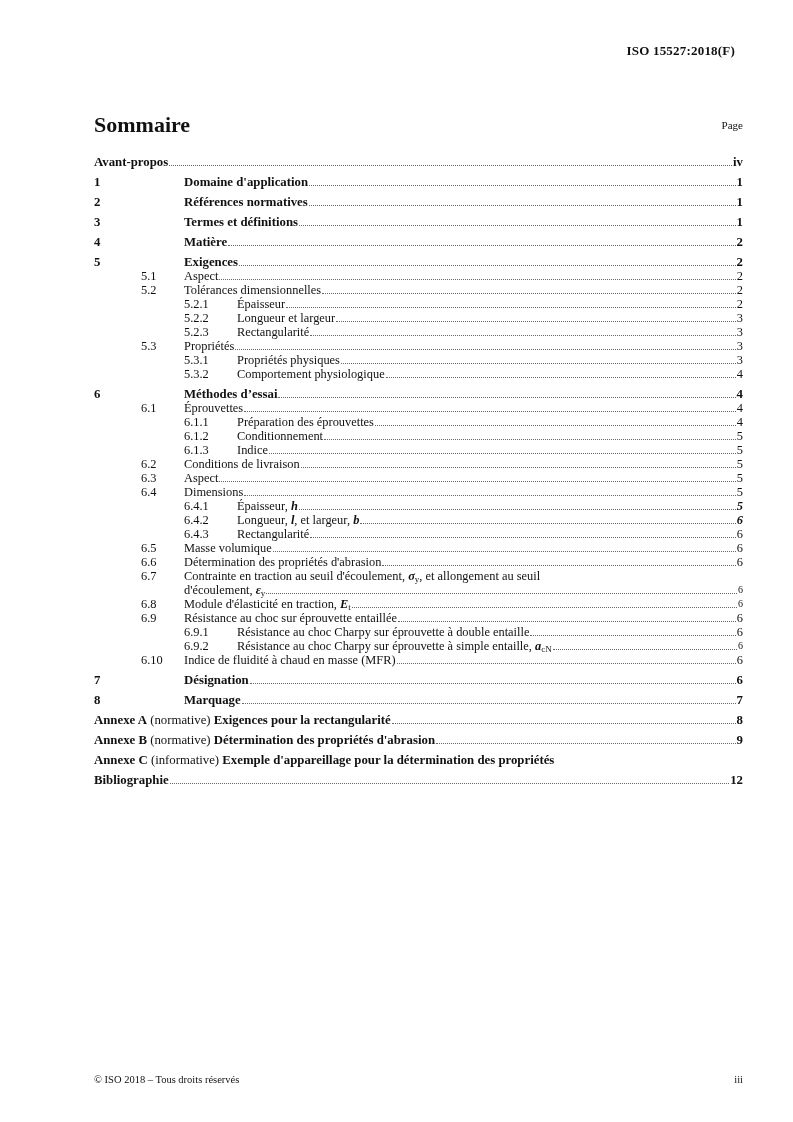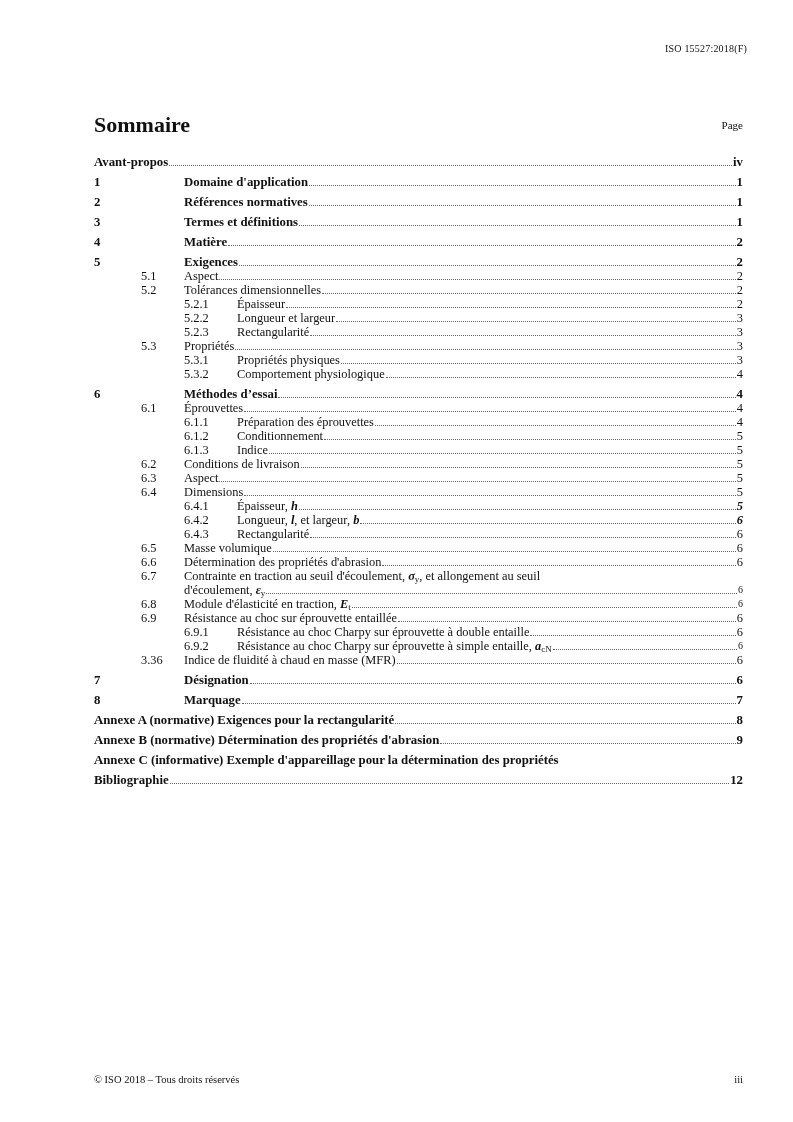--- a/index.html
+++ b/index.html
@@ -1,36 +1,36 @@
 <!DOCTYPE html>
 <html><head>
 <meta charset="utf-8">
 <style>
   html, body { margin:0; padding:0; background:#ffffff; }
   body { width:793px; height:1122px; position:relative; overflow:hidden;
          font-family:"Liberation Serif", "DejaVu Serif", serif; color:#111; }
-  .header-code { position:absolute; top:43px; right:46px; font-size:10px; font-weight:normal; letter-spacing:0.2px; }
+  .header-code { position:absolute; top:43px; right:58px; font-size:13px; font-weight:bold; letter-spacing:0.2px; }
   .title { position:absolute; top:112px; left:94px; font-size:22px; font-weight:bold; }
   .page-label { position:absolute; top:119px; right:50px; font-size:11px; }
   .toc { position:absolute; top:155px; left:94px; width:649px; }
   .row { display:flex; align-items:flex-end; position:relative; font-size:12.4px; line-height:14px; }
   .row .num { flex:0 0 auto; }
   .row .lbl { flex:0 1 auto; white-space:nowrap; }
   .row .dots { flex:1 1 auto; border-bottom:1px dotted #666; margin:0 1px 3px 1px; min-width:6px; height:0; }
   .row .pg { flex:0 0 auto; text-align:right; }
   .l0 { font-weight:bold; font-size:12.8px; }
   .l0 .num { width:90px; }
   .l0.top { margin-top:6px; }
   .l0.first { margin-top:0; }
   .l1 { padding-left:47px; }
   .l1 .num { width:43px; }
   .l2 { padding-left:90px; }
   .l2 .num { width:53px; }
   .ann { font-weight:bold; font-size:12.8px; margin-top:6px; }
-  .ann .normal { font-weight:bold; }
+  .ann .normal { font-weight:normal; }
   .wrap-first { padding-left:47px; font-size:12.4px; line-height:14px; display:flex; }
   .wrap-first .num { width:43px; }
   .cont { padding-left:90px; }
   .ann-cont { padding-left:47px; }
   .ital { font-style:italic; font-weight:bold; }
   .pg-ital { font-style:italic; font-weight:bold; }
   sub { font-size:9px; vertical-align:-2px; line-height:0; }
   .small-pg { font-size:10px; }
   .footer-left { position:absolute; top:1074px; left:94px; font-size:10.5px; }
   .footer-right { position:absolute; top:1074px; right:50px; font-size:10.5px; }
@@ -236,21 +236,21 @@
       <span class="dots"></span>
       <span class="pg">6</span>
   </div>
   <div class="row l2">
     <span class="num">6.9.2</span>
       <span class="lbl"><span>Résistance au choc Charpy sur éprouvette à simple entaille, </span><span class="ital">a</span><sub>cN</sub></span>
       <span class="dots"></span>
       <span class="pg small-pg">6</span>
   </div>
   <div class="row l1">
-    <span class="num">3.36</span>
+    <span class="num">6.10</span>
       <span class="lbl">Indice de fluidité à chaud en masse (MFR)</span>
       <span class="dots"></span>
       <span class="pg">6</span>
   </div>
 
   <div class="row l0 top">
     <span class="num">7</span>
       <span class="lbl">Désignation</span>
       <span class="dots"></span>
       <span class="pg">6</span>

